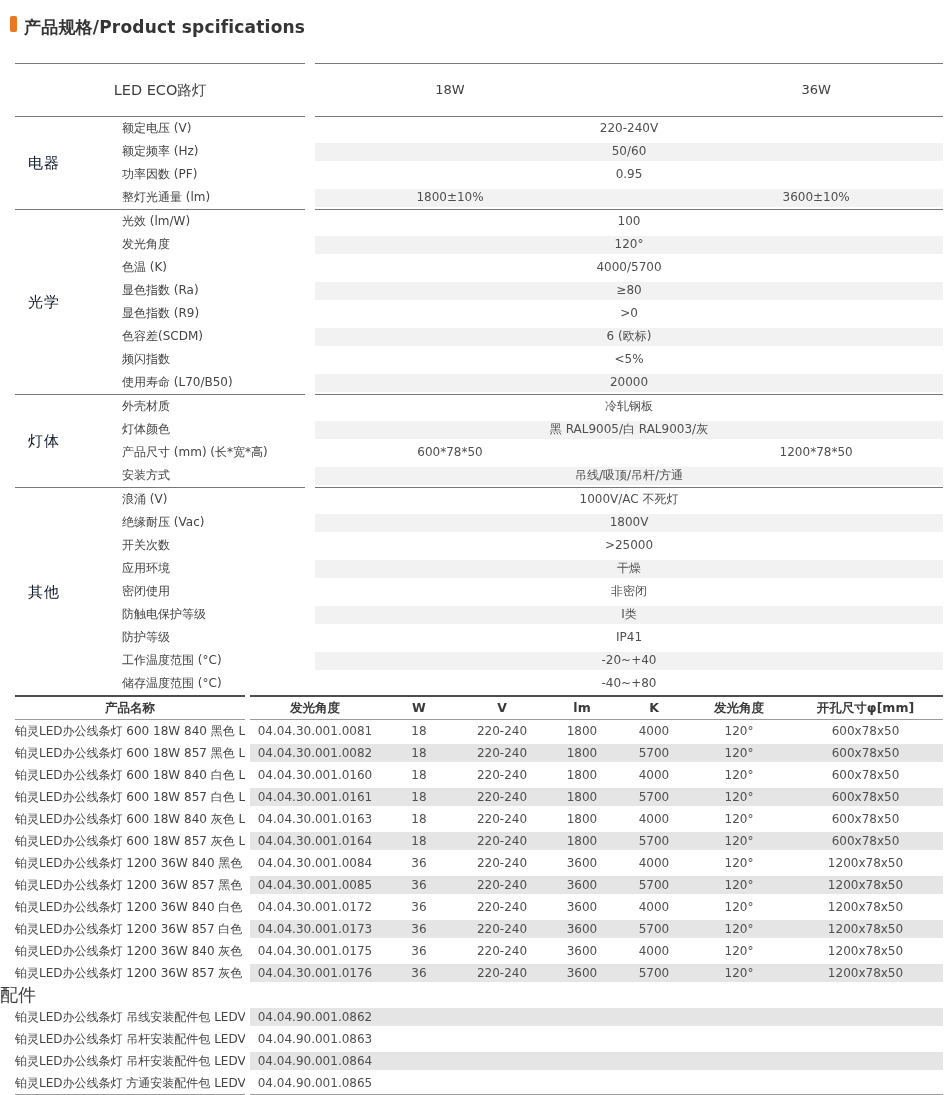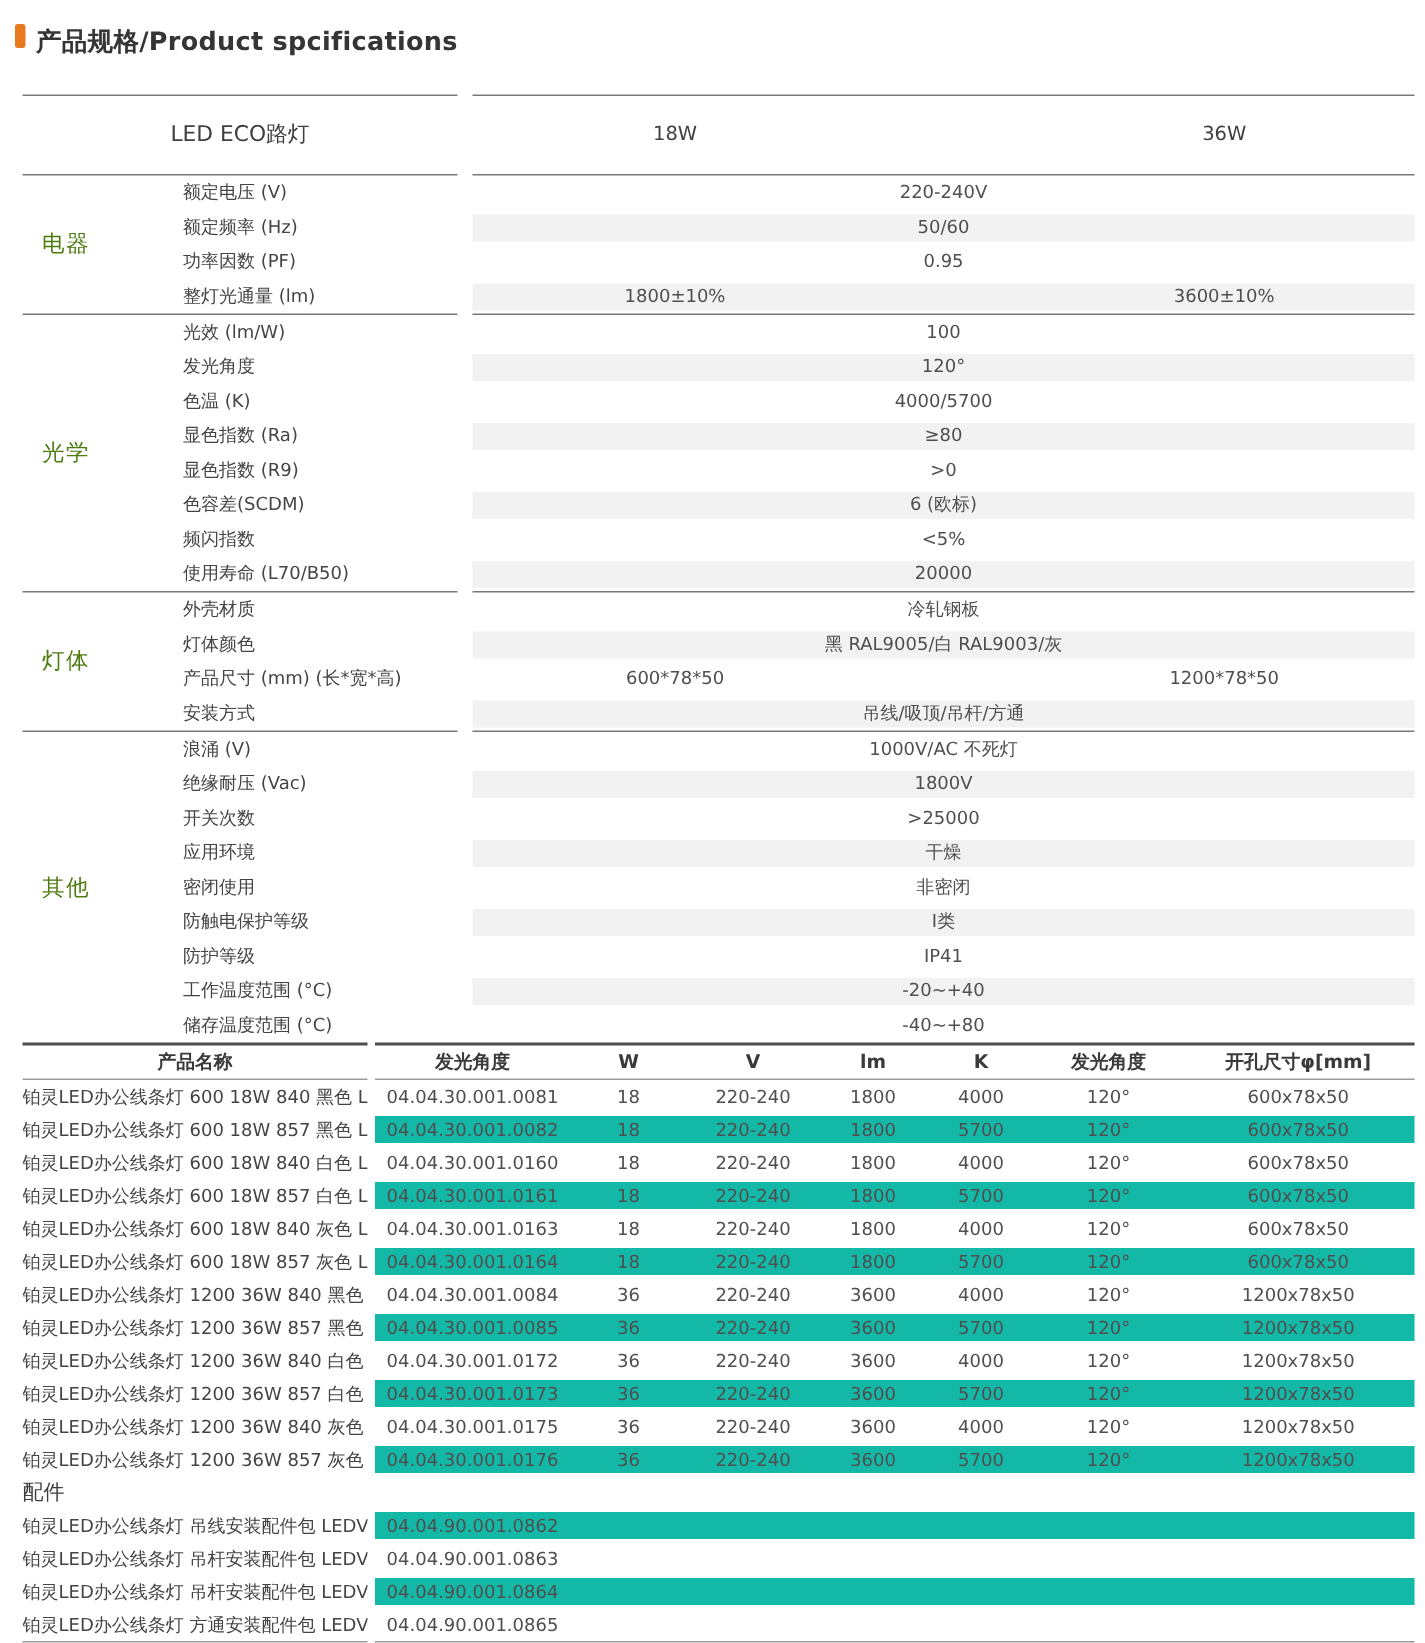--- a/index.html
+++ b/index.html
@@ -21,43 +21,43 @@
   .rail-right{flex:1;position:relative;}
   .spec-header .rail-left,.spec-header .rail-right{
     border-top:1.5px solid #787878;border-bottom:1.5px solid #787878;height:52px;}
   .spec-header .product-name-hdr{display:block;text-align:center;line-height:52px;font-size:14.5px;color:#3f3f3f;}
   .col-hdr{position:absolute;top:0;line-height:52px;font-size:13px;color:#404040;transform:translateX(-50%);}
   .col-hdr.c18{left:21.5%;}
   .col-hdr.c36{left:79.8%;}
   .spec-section .rail-left,.spec-section .rail-right{border-top:1.5px solid #787878;}
   .spec-section:first-of-type .rail-left,.spec-section:first-of-type .rail-right{border-top:none;}
   .category{position:absolute;left:13px;top:50%;transform:translateY(-50%);
-    font-size:15px;color:#4d7c0f;letter-spacing:1px;}
+    font-size:15px;color:#0f172a;letter-spacing:1px;}
   .label-row{height:23px;line-height:23px;padding-left:107px;font-size:12px;color:#444;white-space:nowrap;}
   .value-row{height:23px;position:relative;font-size:12px;color:#4f4f4f;}
   .value-row.striped::before{content:'';position:absolute;left:0;right:0;top:2.5px;bottom:2.5px;background:#f2f2f2;}
   .value-span{position:relative;display:block;text-align:center;line-height:23px;}
   .value-18,.value-36{position:absolute;top:0;line-height:23px;transform:translateX(-50%);}
   .value-18{left:21.5%;}
   .value-36{left:79.8%;}
   
   .product-table{margin-top:0;}
   .pt-flex{display:flex;padding-left:15px;padding-right:7px;}
   .pt-name{width:230px;flex:none;margin-right:5px;}
   .pt-rest{flex:1;display:grid;grid-template-columns:130px 78px 88px 72px 72px 98px 1fr;}
   .pt-header .pt-name,.pt-header .pt-rest{
     border-top:2px solid #4c4c4c;border-bottom:1.5px solid #9b9b9b;height:22px;}
   .pt-header .pt-name{text-align:center;line-height:22px;font-size:12.5px;font-weight:bold;color:#3a3a3a;}
   .pt-header .hdr-cell{text-align:center;line-height:22px;font-size:12.5px;font-weight:bold;color:#3a3a3a;white-space:nowrap;}
   .pt-row{height:22px;}
   .pt-row .pt-name{font-size:12px;line-height:22px;color:#444;white-space:nowrap;overflow:hidden;}
   .pt-row .pt-rest{margin:2px 0;height:18px;}
-  .pt-row .pt-rest.striped{background:#14b8a6;}
+  .pt-row .pt-rest.striped{background:#e5e5e5;}
   .pt-cell{text-align:center;line-height:18px;font-size:12px;color:#4f4f4f;white-space:nowrap;}
-  .pt-section-label{height:22px;line-height:22px;padding-left:15px;font-size:14px;color:#3d3d3d;}
+  .pt-section-label{height:22px;line-height:22px;font-size:18px;color:#3d3d3d;}
   .pt-bottom .pt-name,.pt-bottom .pt-rest{border-top:2px solid #9b9b9b;height:0;}
 </style>
 </head>
 <body>
 
 <div class="title-row">
   <span class="accent-bar" style="background: rgb(232, 121, 30);"></span>
   <span class="page-title">产品规格/Product spcifications</span>
 </div>
 

